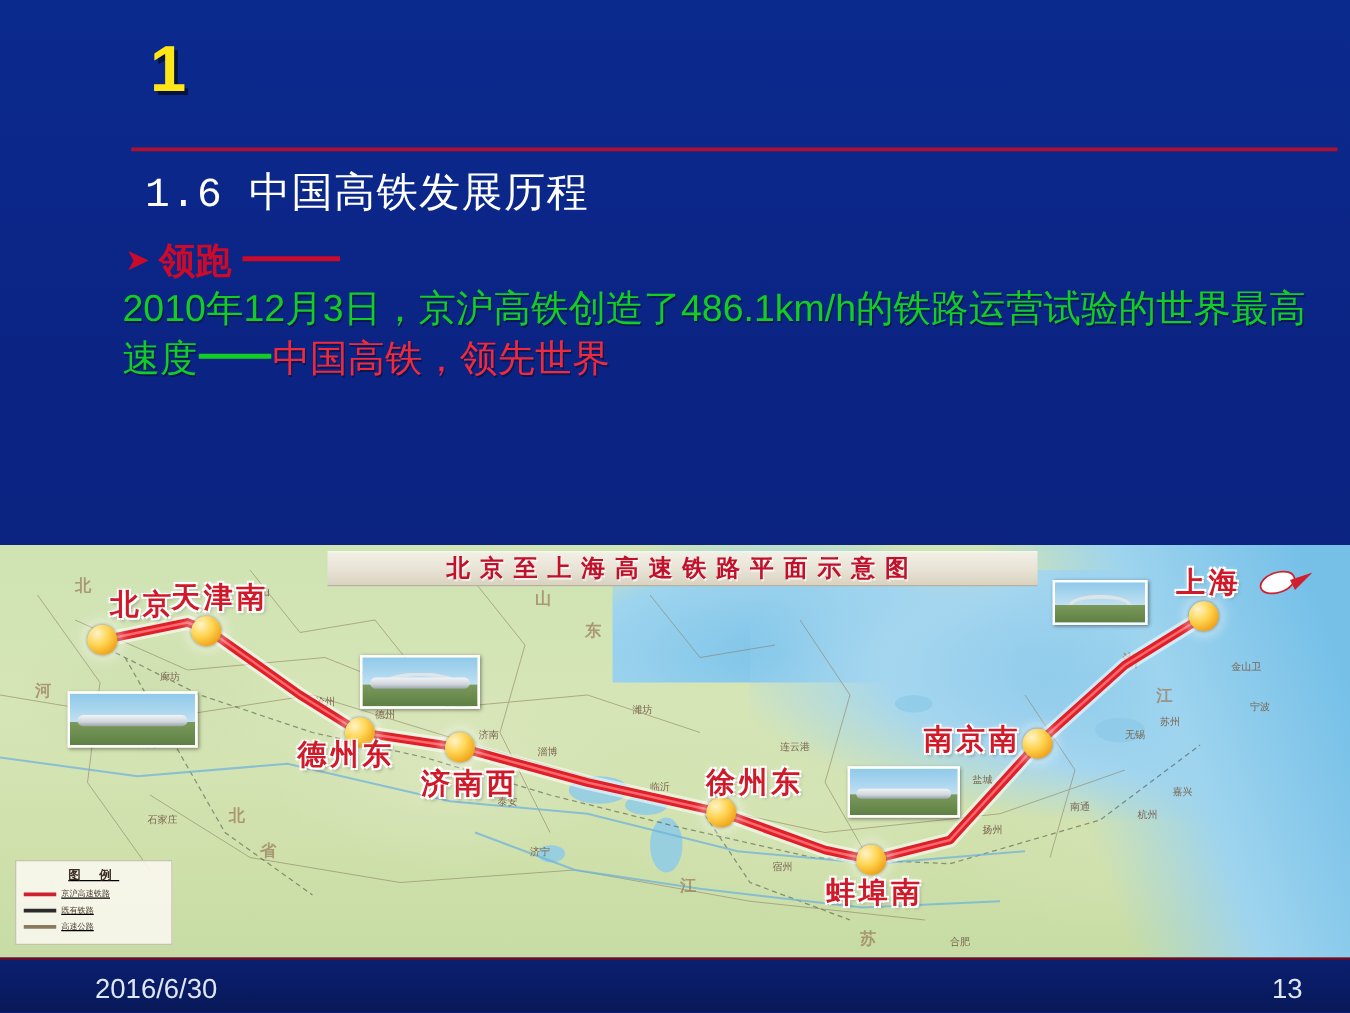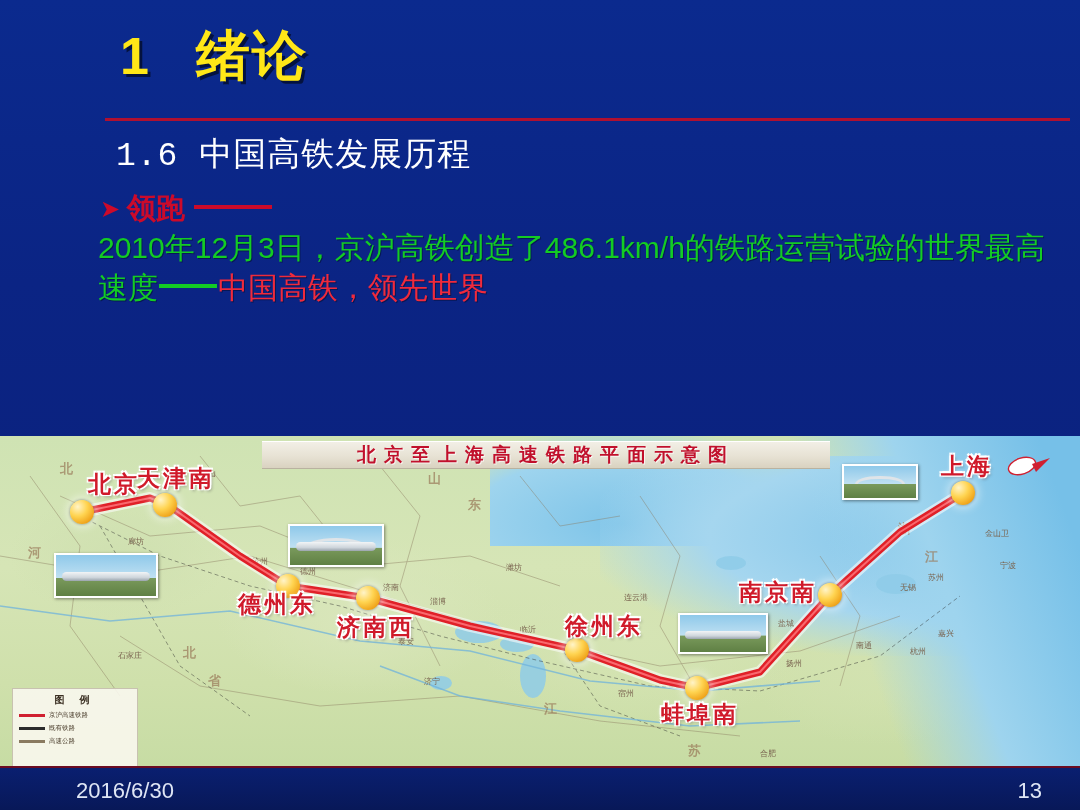--- a/index.html
+++ b/index.html
@@ -137,23 +137,24 @@
   .photo {
     position:absolute; border:2px solid #ffffff; box-shadow:1px 1px 3px rgba(0,0,0,.45);
     overflow:hidden;
   }
   .photo-sky { position:absolute; inset:0; background:linear-gradient(180deg,#8fc9ea 0%,#bfe0f2 55%,#7a9a5c 56%,#5f8044 100%); }
   .photo-train { position:absolute; left:6%; top:42%; width:88%; height:22%; background:linear-gradient(180deg,#f2f4f6 0%,#cfd6dc 60%,#9aa4ad 100%); border-radius:6px; }
   .photo-arch { position:absolute; left:15%; top:30%; width:70%; height:26%;
     border:3px solid #dfe4e8; border-bottom:none; border-radius:50% 50% 0 0 / 100% 100% 0 0; }
 
   .legend {
-    position:absolute; left:12px; top:688px; width:126px; height:80px;
+    position:absolute; left:12px; top:688px; width:126px; height:68px;
     background:rgba(250,248,240,.88);
     border:1px solid #c8c2b0;
+    text-decoration:underline;
   }
   .legend-title { text-align:center; color:#3a2f22; font-size:10px; font-weight:bold; letter-spacing:6px; margin-top:4px; }
   .legend-row { display:flex; align-items:center; gap:4px; padding:0 6px; margin-top:4px; }
   .legend-swatch { flex:0 0 auto; width:26px; height:3px; }
   .legend-label { color:#4a3d2c; font-size:6.5px; white-space:nowrap; }
   .prov { position:absolute; color:#9a7a5a; font-size:13px; font-weight:bold; opacity:.7; letter-spacing:2px;}
   .cityname-sm { position:absolute; color:#7a6450; font-size:8px; }
 
   
   .footer {
@@ -164,21 +165,20 @@
   .footer-date { position:absolute; left:76px; top:10px; color:#dfe6f5; font-size:22px; }
   .footer-page { position:absolute; right:38px; top:10px; color:#dfe6f5; font-size:22px; }
 </style>
 </head>
 <body>
 
 <div class="slide">
 
   <div class="title-row">
     <span class="title-num">1</span>
-    <span class="title-text">绪论</span>
   </div>
 
   <div class="red-rule"></div>
 
   <div class="subhead">1.6  中国高铁发展历程</div>
 
   <div class="bullet-head">
     <span class="arrow-ico">➤</span>
     <span>领跑</span>
     <span class="dash-line"></span>

